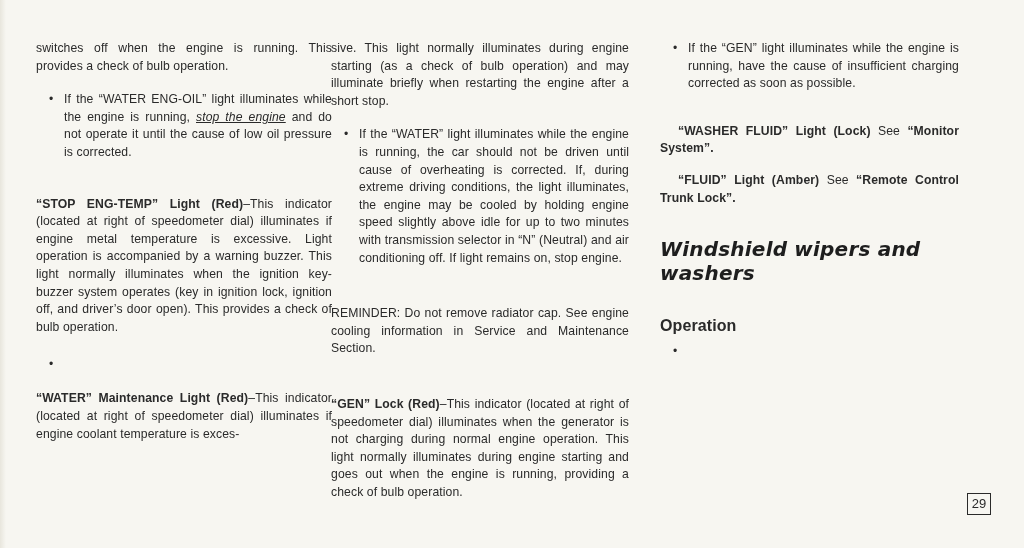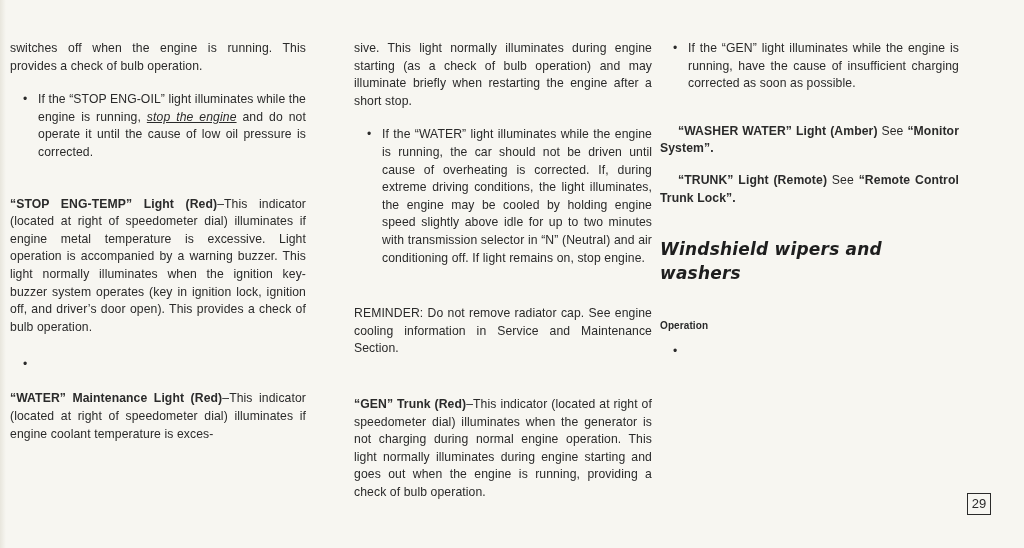--- a/index.html
+++ b/index.html
@@ -25,51 +25,51 @@
       position: absolute;
       top: 40px;
       font-size: 12.2px;
       line-height: 17.6px;
       letter-spacing: 0.1px;
     }
     .col p {
       margin: 0;
       text-align: justify;
     }
-    #col1 { left: 10px; width: 296px; }
-    #col2 { left: 354px; width: 298px; }
+    #col1 { left: 36px; width: 296px; }
+    #col2 { left: 331px; width: 298px; }
     #col3 { left: 660px; width: 299px; }
 
     .bullet {
       position: relative;
       padding-left: 28px;
     }
     .bullet .dot {
       position: absolute;
       left: 13px;
       top: 0;
     }
     .bold { font-weight: bold; }
     .ital { font-style: italic; text-decoration: underline; }
     .gap-s { height: 16px; }
     .gap-m { height: 20px; }
     .gap-l { height: 34px; }
     .heading {
       font-family: "DejaVu Sans", sans-serif;
       font-weight: bold;
       font-style: italic;
-      font-size: 17px;
+      font-size: 20px;
       line-height: 24px;
       color: #1e1e1e;
       margin: 0;
       letter-spacing: 0.2px;
     }
     .subhead {
       font-weight: bold;
-      font-size: 10px;
+      font-size: 16px;
       margin: 0;
     }
     .page-number {
       position: absolute;
       left: 967px;
       top: 493px;
       width: 22px;
       height: 20px;
       border: 1.5px solid #2a2a2a;
       font-size: 13px;
@@ -80,21 +80,21 @@
   </style>
 </head>
 <body>
 
 <div class="page-edge"></div>
 
 <div class="col" id="col1">
   <p>switches off when the engine is running. This provides a check of bulb operation.</p>
   <div class="gap-s"></div>
   <p class="bullet">
-    <span class="dot">•</span><span>If the “STOP ENG-OIL” light illuminates while the engine is running, </span><span class="ital">stop the engine</span><span> and do not operate it until the cause of low oil pressure is corrected.</span>
+    <span class="dot">•</span><span>If the “WATER ENG-OIL” light illuminates while the engine is running, </span><span class="ital">stop the engine</span><span> and do not operate it until the cause of low oil pressure is corrected.</span>
   </p>
   <div class="gap-l"></div>
   <p>
     <span class="bold">“STOP ENG-TEMP” Light (Red)</span><span>–</span><span>This indicator (located at right of speedometer dial) illuminates if engine metal temperature is excessive. Light operation is accompanied by a warning buzzer. This light normally illuminates when the ignition key-buzzer system operates (key in ignition lock, ignition off, and driver’s door open). This provides a check of bulb operation.</span>
   </p>
   <div class="gap-m"></div>
   <p class="bullet">
     <span class="dot">•</span>
   </p>
   <div class="gap-l"></div>
@@ -106,35 +106,35 @@
 <div class="col" id="col2">
   <p>sive. This light normally illuminates during engine starting (as a check of bulb operation) and may illuminate briefly when restarting the engine after a short stop.</p>
   <div class="gap-s"></div>
   <p class="bullet">
     <span class="dot">•</span><span>If the “WATER” light illuminates while the engine is running, the car should not be driven until cause of overheating is corrected. If, during extreme driving conditions, the light illuminates, the engine may be cooled by holding engine speed slightly above idle for up to two minutes with transmission selector in “N” (Neutral) and air conditioning off. If light remains on, stop engine.</span>
   </p>
   <div style="height:38px"></div>
   <p>REMINDER: Do not remove radiator cap. See engine cooling information in Service and Maintenance Section.</p>
   <div style="height:38px"></div>
   <p>
-    <span class="bold">“GEN” Trunk (Red)</span><span>–</span><span>This indicator (located at right of speedometer dial) illuminates when the generator is not charging during normal engine operation. This light normally illuminates during engine starting and goes out when the engine is running, providing a check of bulb operation.</span>
+    <span class="bold">“GEN” Lock (Red)</span><span>–</span><span>This indicator (located at right of speedometer dial) illuminates when the generator is not charging during normal engine operation. This light normally illuminates during engine starting and goes out when the engine is running, providing a check of bulb operation.</span>
   </p>
 </div>
 
 <div class="col" id="col3">
   <p class="bullet">
     <span class="dot">•</span><span>If the “GEN” light illuminates while the engine is running, have the cause of insufficient charging corrected as soon as possible.</span>
   </p>
   <div class="gap-l" style="height:30px"></div>
   <p style="text-indent:18px">
-    <span class="bold">“WASHER WATER” Light (Amber)</span><span> See </span><span class="bold">“Monitor System”.</span>
+    <span class="bold">“WASHER FLUID” Light (Lock)</span><span> See </span><span class="bold">“Monitor System”.</span>
   </p>
   <div style="height:14px"></div>
   <p style="text-indent:18px">
-    <span class="bold">“TRUNK” Light (Remote)</span><span> See </span><span class="bold">“Remote Control Trunk Lock”.</span>
+    <span class="bold">“FLUID” Light (Amber)</span><span> See </span><span class="bold">“Remote Control Trunk Lock”.</span>
   </p>
   <div style="height:30px"></div>
   <h2 class="heading">Windshield wipers and washers</h2>
   <div style="height:10px"></div>
   <div style="height:22px"></div>
   <p class="subhead">Operation</p>
   <div style="height:8px"></div>
   <p class="bullet">
     <span class="dot">•</span>
   </p>

